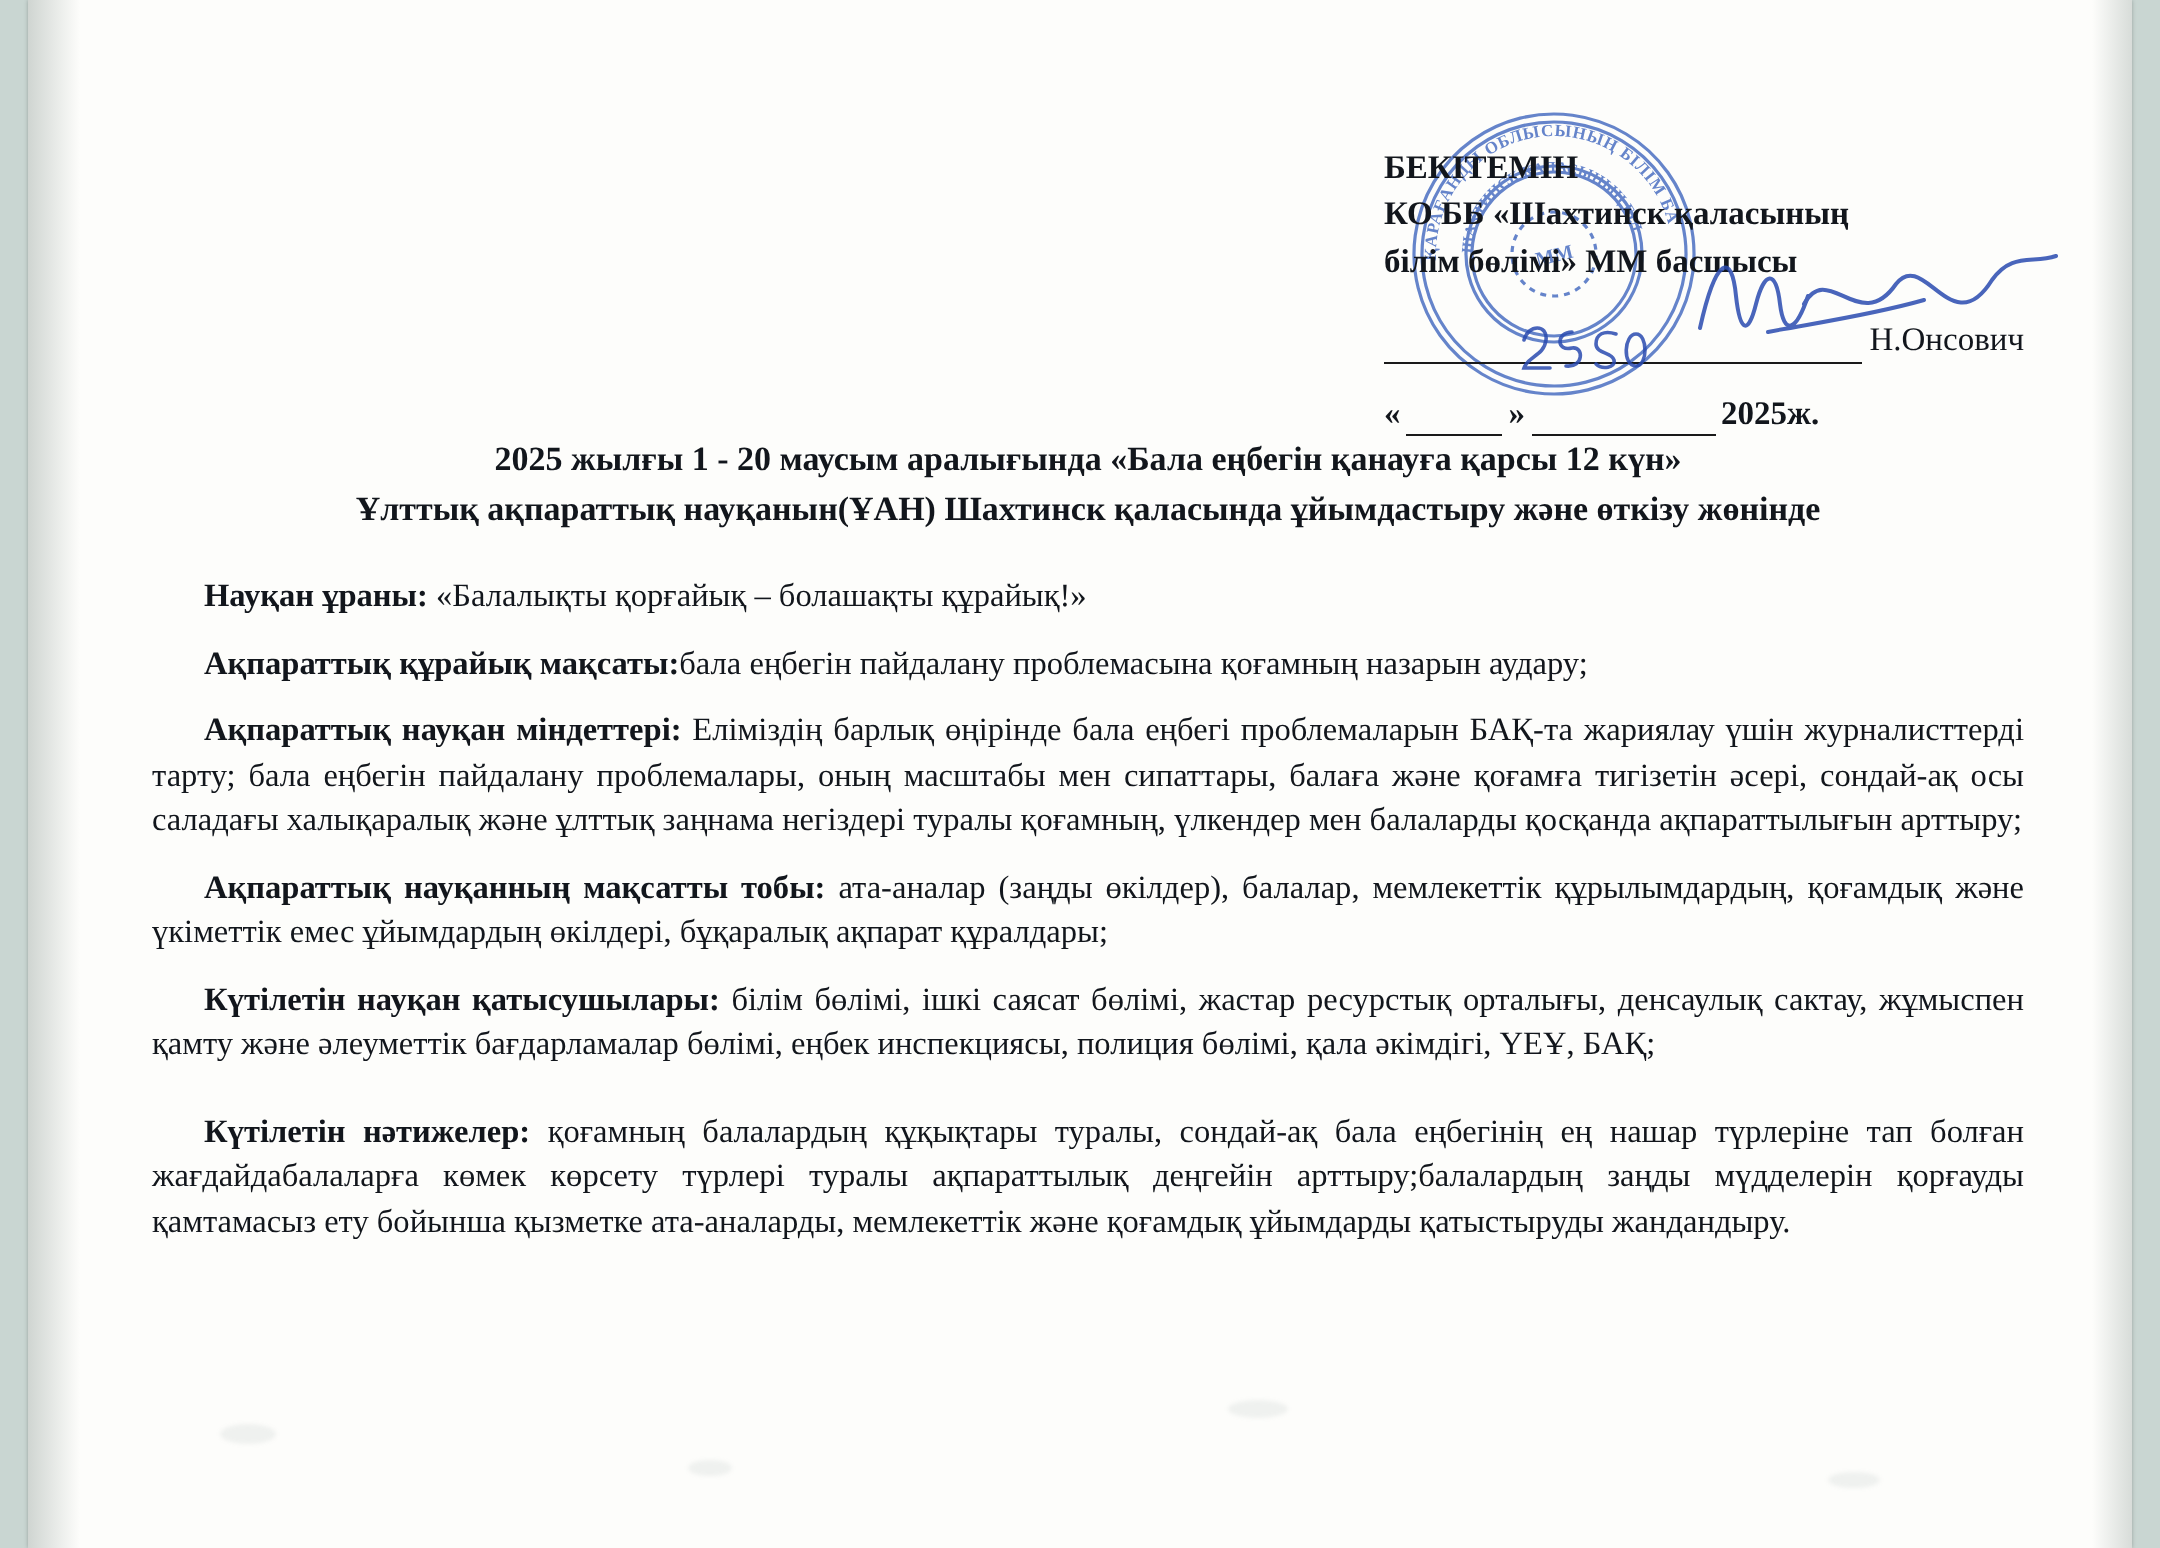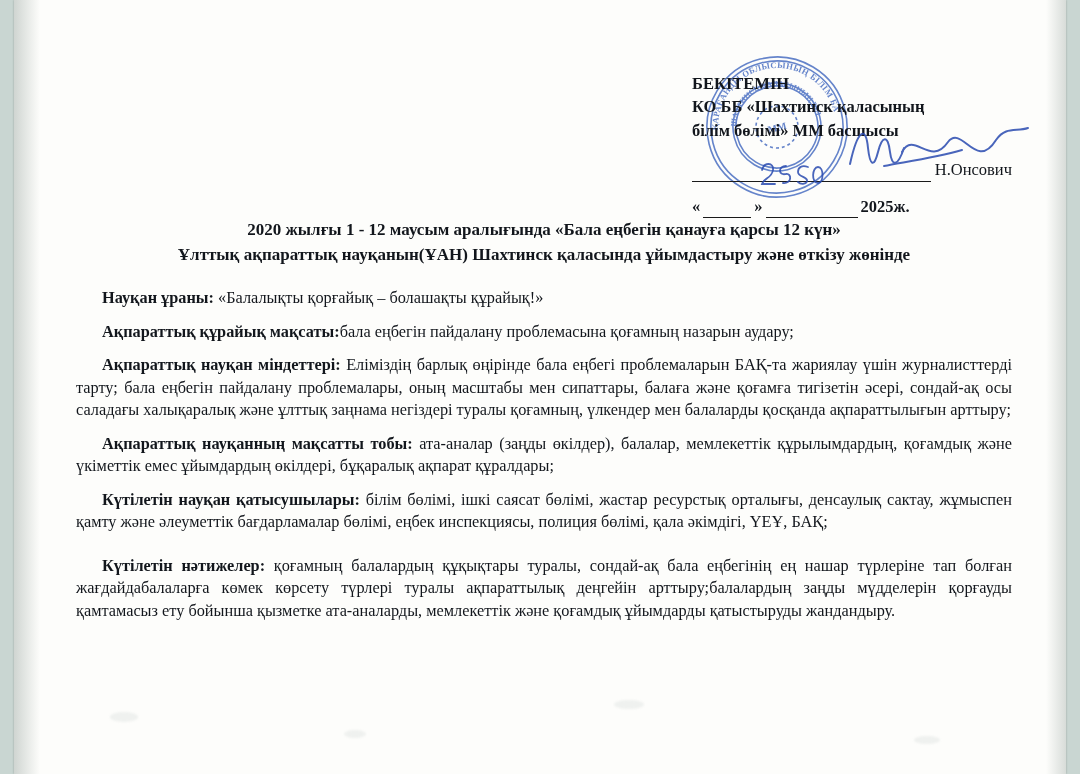--- a/index.html
+++ b/index.html
@@ -203,21 +203,21 @@
       <div class="date-row">
         <span class="q">«</span>
         <span class="blank-sm"></span>
         <span class="q">»</span>
         <span class="blank-md"></span>
         <span>2025ж.</span>
       </div>
     </div>
 
     <div class="title">
-      <span class="l2">2020 жылғы 1 - 12 маусым аралығында «Бала еңбегін қанауға қарсы 12 күн»</span>
+      <span class="l2">2025 жылғы 1 - 20 маусым аралығында «Бала еңбегін қанауға қарсы 12 күн»</span>
       <span class="l2">Ұлттық ақпараттық науқанын(ҰАН) Шахтинск қаласында ұйымдастыру және өткізу  жөнінде</span>
     </div>
 
     <div class="body">
       <p class="para indent">
         <span class="lbl">Науқан ұраны:</span><span> «Балалықты қорғайық – болашақты құрайық!»</span>
       </p>
       <p class="para indent">
         <span class="lbl">Ақпараттық құрайық мақсаты:</span><span>бала еңбегін пайдалану проблемасына қоғамның назарын аудару;</span>
       </p>

